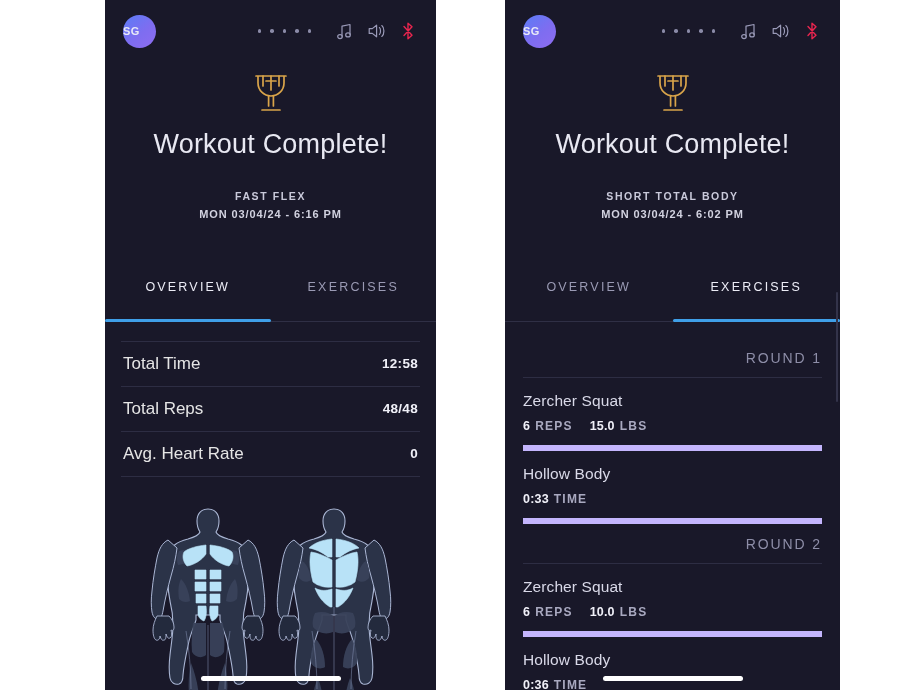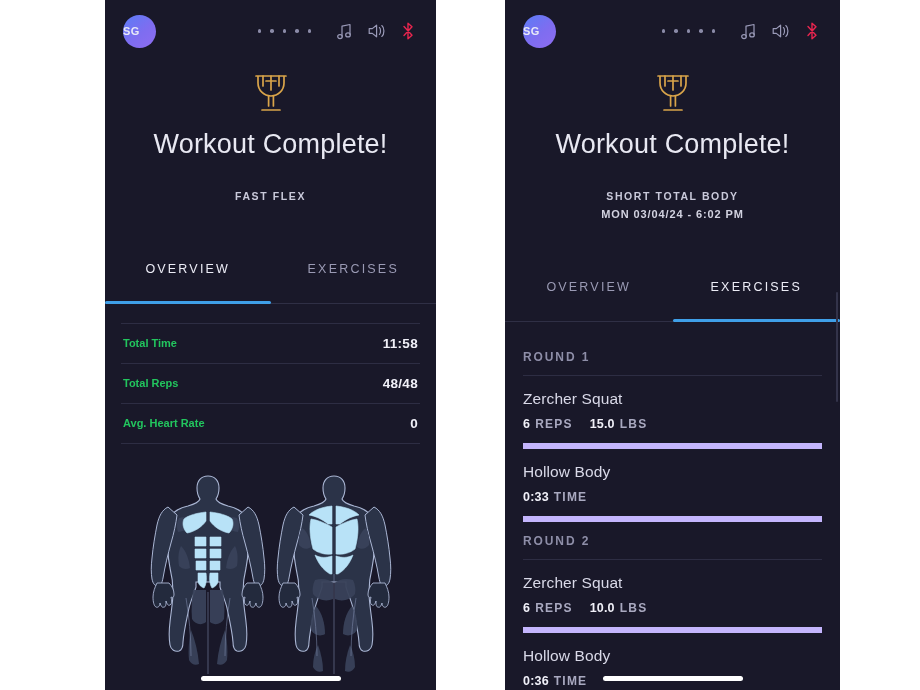--- a/index.html
+++ b/index.html
@@ -91,32 +91,33 @@
   .tab-underline.right { left:50%; }
 
   
   .stats { padding:0 16px; margin-top:19px; }
   .stat-row {
     display:flex; align-items:center; justify-content:space-between;
     padding:12px 2px 12px 2px;
     border-bottom:1px solid #2d2d43;
   }
   .stat-row:first-child { border-top:1px solid #2d2d43; }
-  .stat-label { font-size:11px; color:#22c55e; font-weight:700; }
+  .stat-label { font-size:17px; color:#e5e5e5; font-weight:400; }
   .stat-value { font-size:13.5px; color:#f0f0f8; font-weight:600; letter-spacing:.3px; }
 
   
   .bodies { display:flex; justify-content:center; gap:8px; margin-top:26px; }
 
   
   .exlist { padding:0 18px; margin-top:16px; }
   .round-head {
-    font-size:12px; letter-spacing:1.9px; font-weight:700;
+    font-size:14px; letter-spacing:1.9px; font-weight:400;
     color:#8e8ea8; padding:12px 0 11px 0;
     border-bottom:1px solid #2d2d43;
+    text-align:right;
   }
   .ex-item { padding:14px 0 12px 0; border-bottom:6px solid #c4b5fd; }
   .ex-name { font-size:15.5px; color:#d9d9e8; font-weight:400; letter-spacing:.1px; }
   .ex-metrics { margin-top:9px; display:flex; align-items:baseline; gap:5px; }
   .m-val { font-size:12.5px; color:#f0f0f8; font-weight:700; letter-spacing:.2px; }
   .m-unit { font-size:12px; color:#a9a9c0; font-weight:700; letter-spacing:1.2px; margin-right:12px; }
 
   .round-head.faded { color:#3c3c55; border-bottom:none; }
 
   
@@ -177,37 +178,38 @@
           <path d="M6 6h30" stroke-linecap="round"></path>
           <path d="M8 6v7c0 7.2 5.8 13 13 13s13-5.8 13-13V6"></path>
           <path d="M13 6v10M21 6v14M29 6v10" stroke-linecap="round"></path>
           <path d="M16 11h10" stroke-linecap="round"></path>
           <path d="M18.6 26v10M23.4 26v10" stroke-linecap="round"></path>
           <path d="M12 40h18" stroke-linecap="round"></path>
         </svg>
       </div>
       <div class="title">Workout Complete!</div>
       <div class="subtitle">FAST FLEX</div>
+      <div class="datetime">MON 03/04/24 - 6:16 PM</div>
     </div>
 
     <div class="tabs">
       <div class="tab active">
         <span>OVERVIEW</span>
       </div>
       <div class="tab">
         <span>EXERCISES</span>
       </div>
       <div class="tab-track"></div>
       <div class="tab-underline left"></div>
     </div>
 
     <div class="stats">
       <div class="stat-row">
         <span class="stat-label">Total Time</span>
-        <span class="stat-value">11:58</span>
+        <span class="stat-value">12:58</span>
       </div>
       <div class="stat-row">
         <span class="stat-label">Total Reps</span>
         <span class="stat-value">48/48</span>
       </div>
       <div class="stat-row">
         <span class="stat-label">Avg. Heart Rate</span>
         <span class="stat-value">0</span>
       </div>
     </div>

